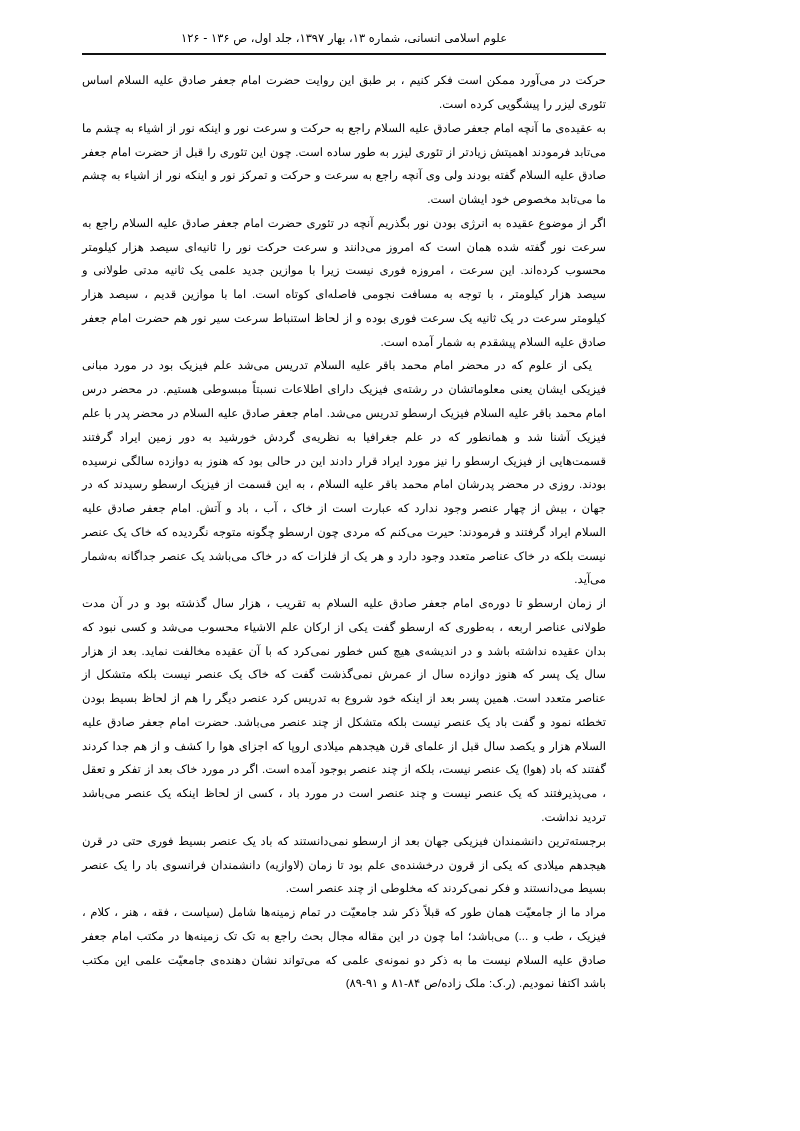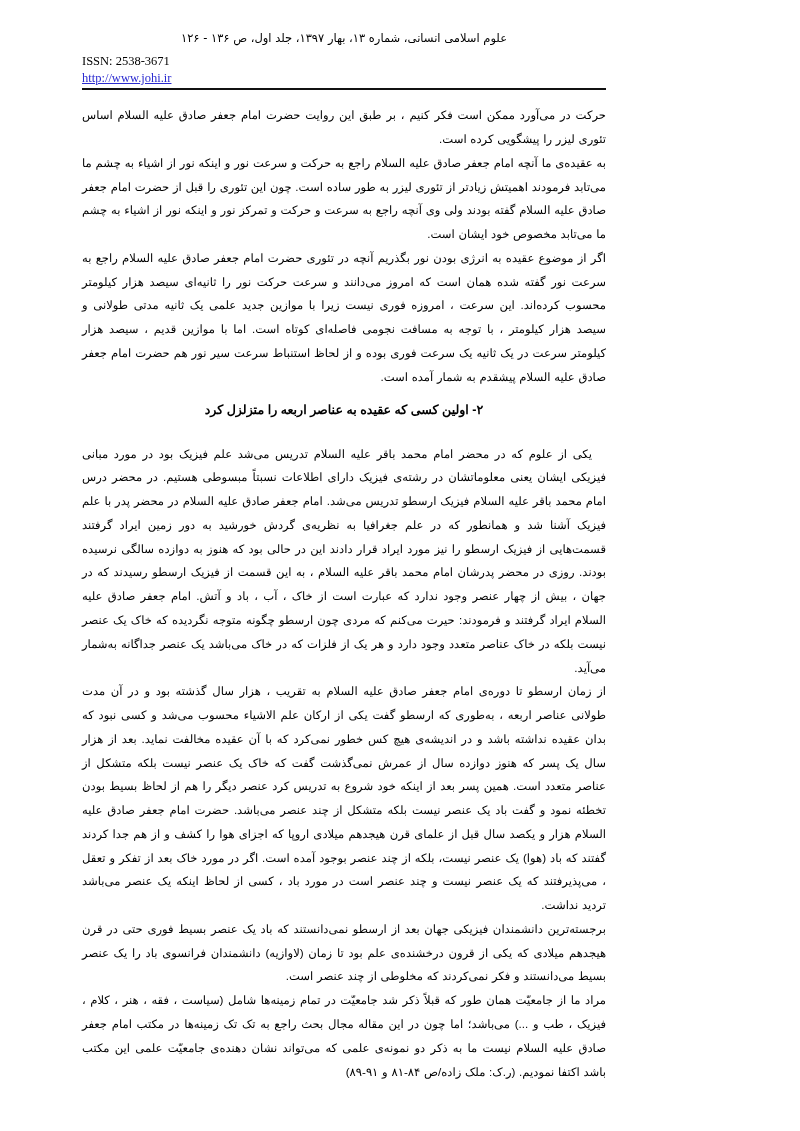--- a/index.html
+++ b/index.html
@@ -97,34 +97,29 @@
   }
 </style>
 </head>
 <body>
 
 <div class="page">
   <div class="content">
 
     <div class="masthead">علوم اسلامی انسانی، شماره ۱۳، بهار ۱۳۹۷، جلد اول، ص ۱۳۶ - ۱۲۶</div>
 
-    <div class="idblock">
-      <span class="issn">ISSN: 2538-3671</span>
-      <span class="site">http://www.johi.ir</span>
-    </div>
 
     <hr class="rule">
 
     <div class="body">
 
       <p>حرکت در می‌آورد ممکن است فکر کنیم ، بر طبق این روایت حضرت امام جعفر صادق علیه السلام اساس تئوری لیزر را پیشگویی کرده است.</p>
       <p>به عقیده‌ی ما آنچه امام جعفر صادق علیه السلام راجع به حرکت و سرعت نور و اینکه نور از اشیاء به چشم ما می‌تابد فرمودند اهمیتش زیادتر از تئوری لیزر به طور ساده است. چون این تئوری را قبل از حضرت امام جعفر صادق علیه السلام گفته بودند ولی وی آنچه راجع به سرعت و حرکت و تمرکز نور و اینکه نور از اشیاء به چشم ما می‌تابد مخصوص خود ایشان است.</p>
       <p>اگر از موضوع عقیده به انرژی بودن نور بگذریم آنچه در تئوری حضرت امام جعفر صادق علیه السلام راجع به سرعت نور گفته شده همان است که امروز می‌دانند و سرعت حرکت نور را ثانیه‌ای سیصد هزار کیلومتر محسوب کرده‌اند. این سرعت ، امروزه فوری نیست زیرا با موازین جدید علمی یک ثانیه مدتی طولانی و سیصد هزار کیلومتر ، با توجه به مسافت نجومی فاصله‌ای کوتاه است. اما با موازین قدیم ، سیصد هزار کیلومتر سرعت در یک ثانیه یک سرعت فوری بوده و از لحاظ استنباط سرعت سیر نور هم حضرت امام جعفر صادق علیه السلام پیشقدم به شمار آمده است.</p>
 
-      <div class="section-heading">۲-  اولین کسی که عقیده به عناصر اربعه را متزلزل کرد</div>
 
       <p class="indent">یکی از علوم که در محضر امام محمد باقر علیه السلام تدریس می‌شد علم فیزیک بود در مورد مبانی فیزیکی ایشان یعنی معلوماتشان در رشته‌ی فیزیک دارای اطلاعات نسبتاً مبسوطی هستیم. در محضر درس امام محمد باقر علیه السلام فیزیک ارسطو تدریس می‌شد. امام جعفر صادق علیه السلام در محضر پدر با علم فیزیک آشنا شد و همانطور که در علم جغرافیا به نظریه‌ی گردش خورشید به دور زمین ایراد گرفتند قسمت‌هایی از فیزیک ارسطو را نیز مورد ایراد قرار دادند این در حالی بود که هنوز به دوازده سالگی نرسیده بودند. روزی در محضر پدرشان امام محمد باقر علیه السلام ، به این قسمت از فیزیک ارسطو رسیدند که در جهان ، بیش از چهار عنصر وجود ندارد که عبارت است از خاک ، آب ، باد و آتش. امام جعفر صادق علیه السلام ایراد گرفتند و فرمودند: حیرت می‌کنم که مردی چون ارسطو چگونه متوجه نگردیده که خاک یک عنصر نیست بلکه در خاک عناصر متعدد وجود دارد و هر یک از فلزات که در خاک می‌باشد یک عنصر جداگانه به‌شمار می‌آید.</p>
       <p>از زمان ارسطو تا دوره‌ی امام جعفر صادق علیه السلام به تقریب ، هزار سال گذشته بود و در آن مدت طولانی عناصر اربعه ، به‌طوری که ارسطو گفت یکی از ارکان علم الاشیاء محسوب می‌شد و کسی نبود که بدان عقیده نداشته باشد و در اندیشه‌ی هیچ کس خطور نمی‌کرد که با آن عقیده مخالفت نماید. بعد از هزار سال یک پسر که هنوز دوازده سال از عمرش نمی‌گذشت گفت که خاک یک عنصر نیست بلکه متشکل از عناصر متعدد است. همین پسر بعد از اینکه خود شروع به تدریس کرد عنصر دیگر را هم از لحاظ بسیط بودن تخطئه نمود و گفت باد یک عنصر نیست بلکه متشکل از چند عنصر می‌باشد. حضرت امام جعفر صادق علیه السلام هزار و یکصد سال قبل از علمای قرن هیجدهم میلادی اروپا که اجزای هوا را کشف و از هم جدا کردند گفتند که باد (هوا) یک عنصر نیست، بلکه از چند عنصر بوجود آمده است. اگر در مورد خاک بعد از تفکر و تعقل ، می‌پذیرفتند که یک عنصر نیست و چند عنصر است در مورد باد ، کسی از لحاظ اینکه یک عنصر می‌باشد تردید نداشت.</p>
       <p>برجسته‌ترین دانشمندان فیزیکی جهان بعد از ارسطو نمی‌دانستند که باد یک عنصر بسیط فوری حتی در قرن هیجدهم میلادی که یکی از قرون درخشنده‌ی علم بود تا زمان (لاوازیه) دانشمندان فرانسوی باد را یک عنصر بسیط می‌دانستند و فکر نمی‌کردند که مخلوطی از چند عنصر است.</p>
       <p>مراد ما از جامعیّت همان طور که قبلاً ذکر شد جامعیّت در تمام زمینه‌ها شامل (سیاست ، فقه ، هنر ، کلام ، فیزیک ، طب و ...) می‌باشد؛ اما چون در این مقاله مجال بحث راجع به تک تک زمینه‌ها در مکتب امام جعفر صادق علیه السلام نیست ما به ذکر دو نمونه‌ی علمی که می‌تواند نشان دهنده‌ی جامعیّت علمی این مکتب باشد اکتفا نمودیم. (ر.ک: ملک زاده/ص ۸۴-۸۱ و ۹۱-۸۹)</p>
 
     </div>
   </div>
 </div>
 

